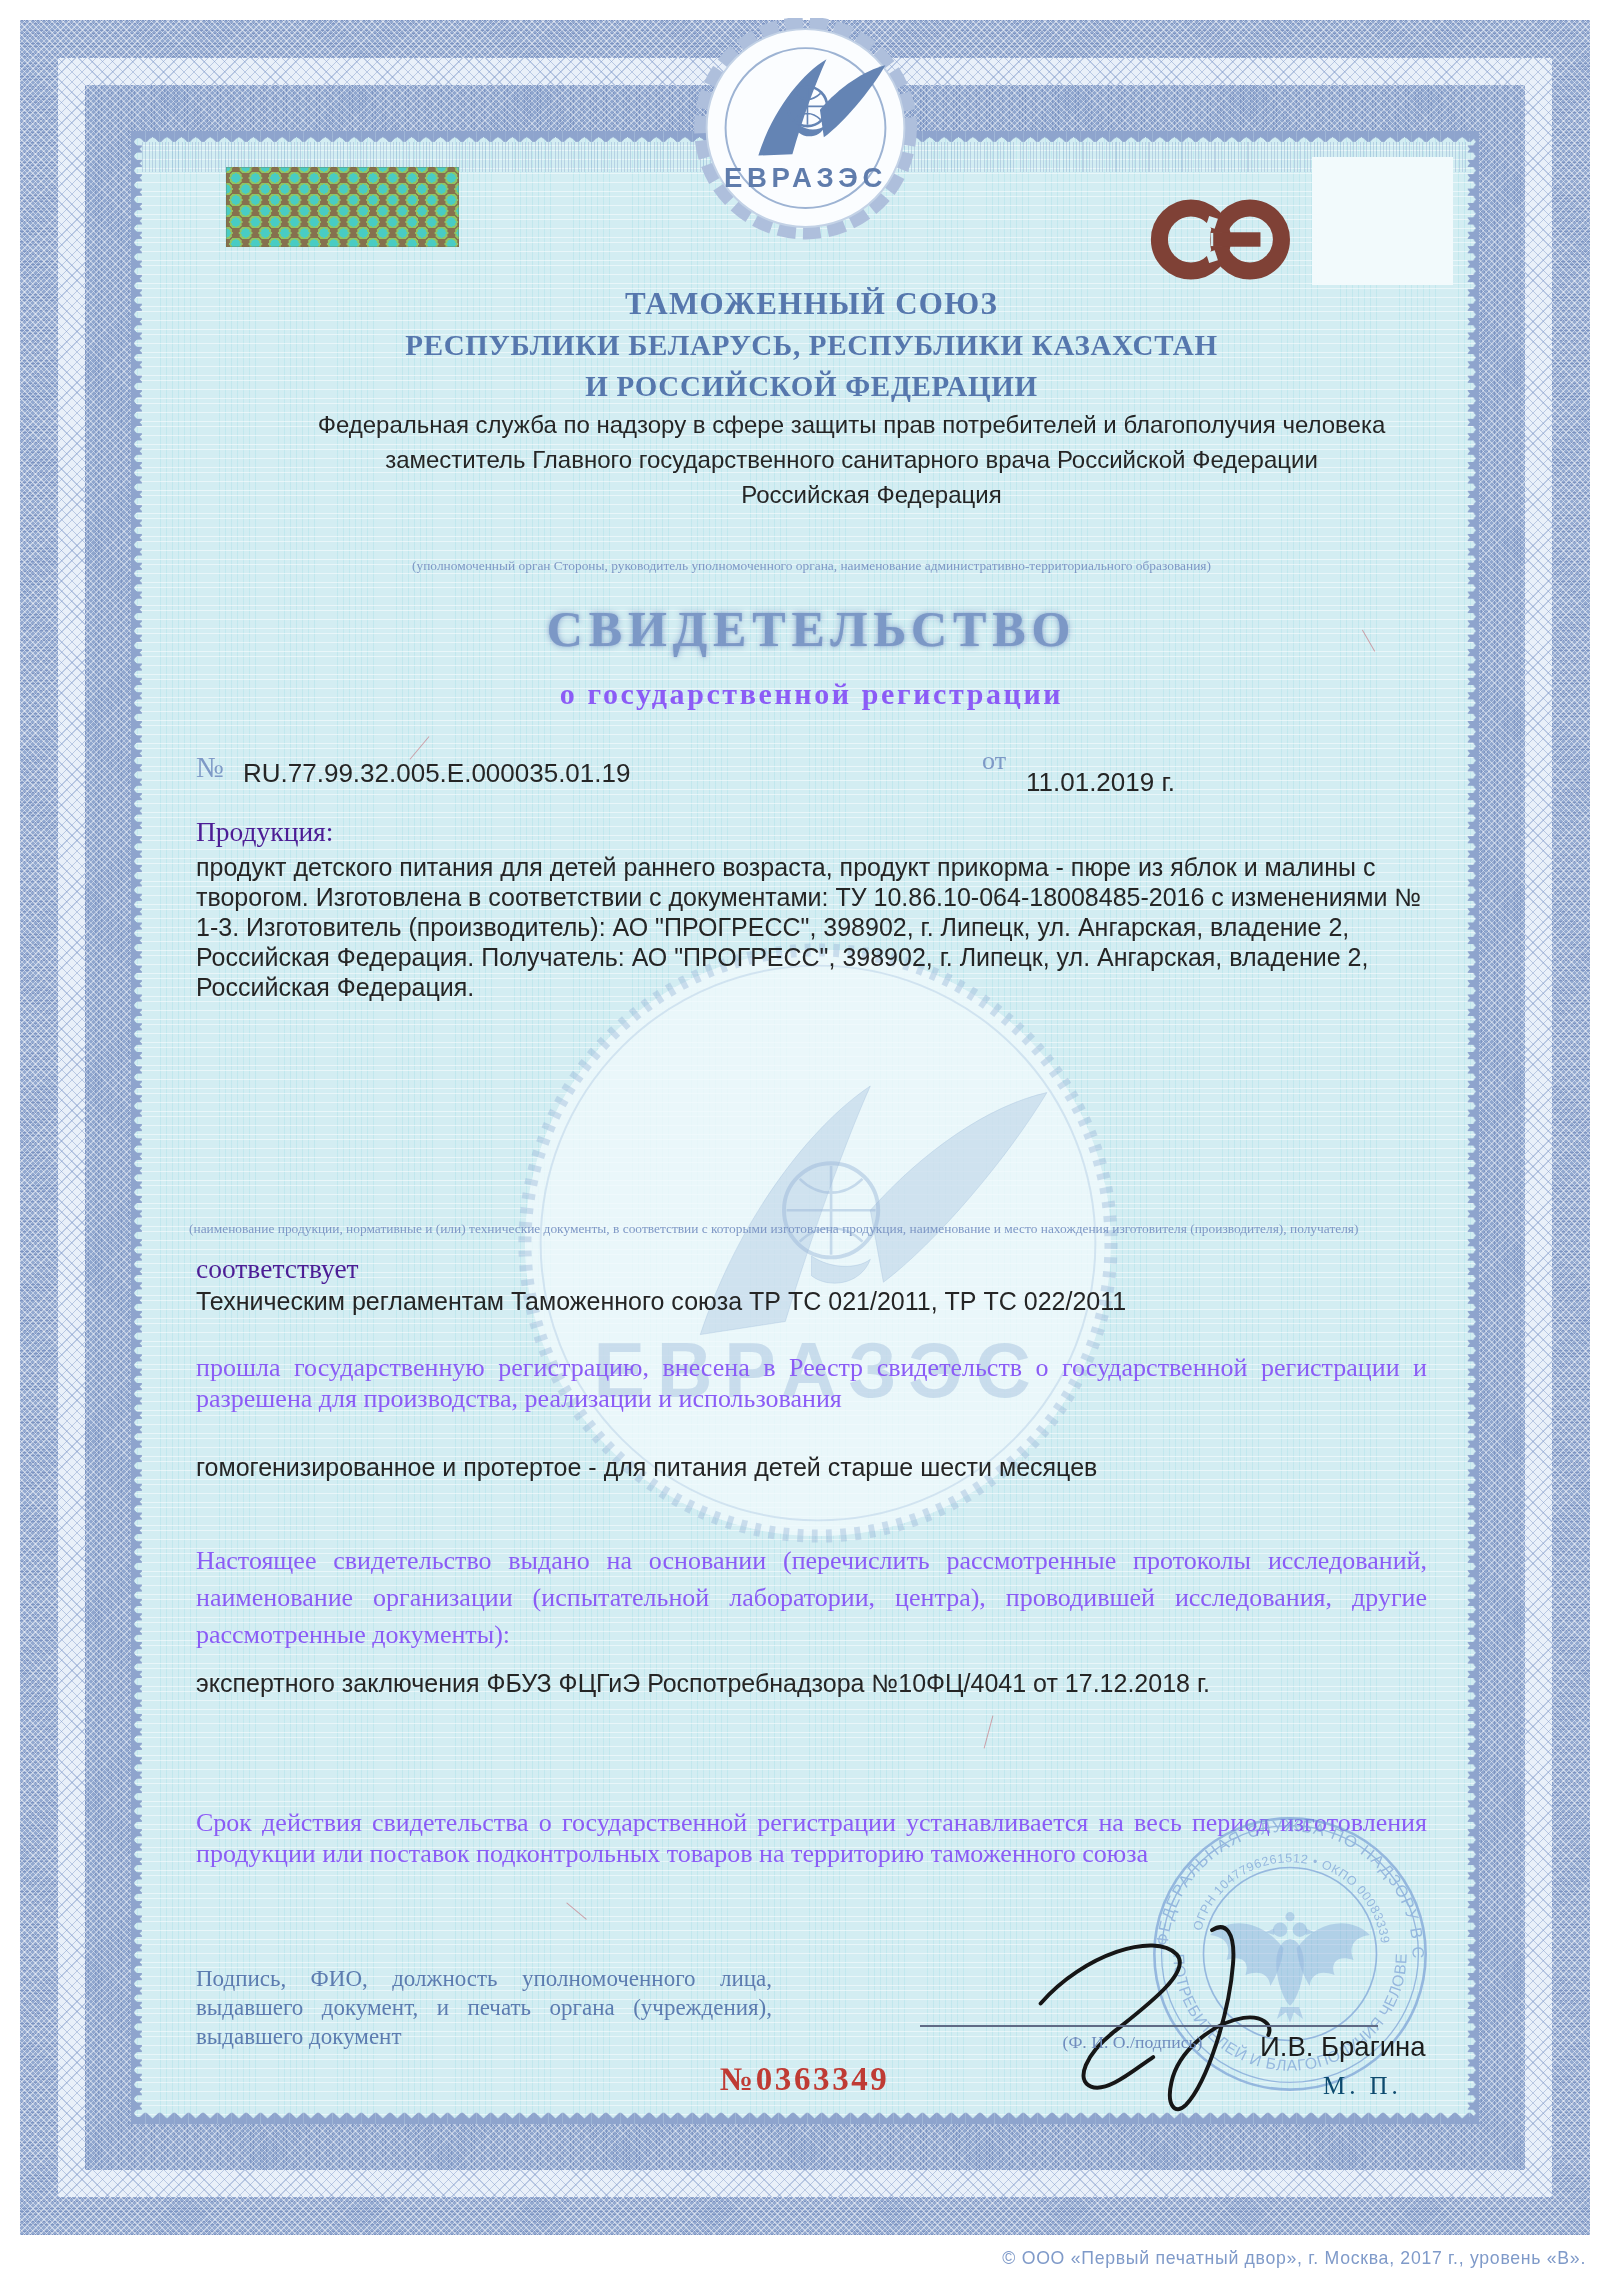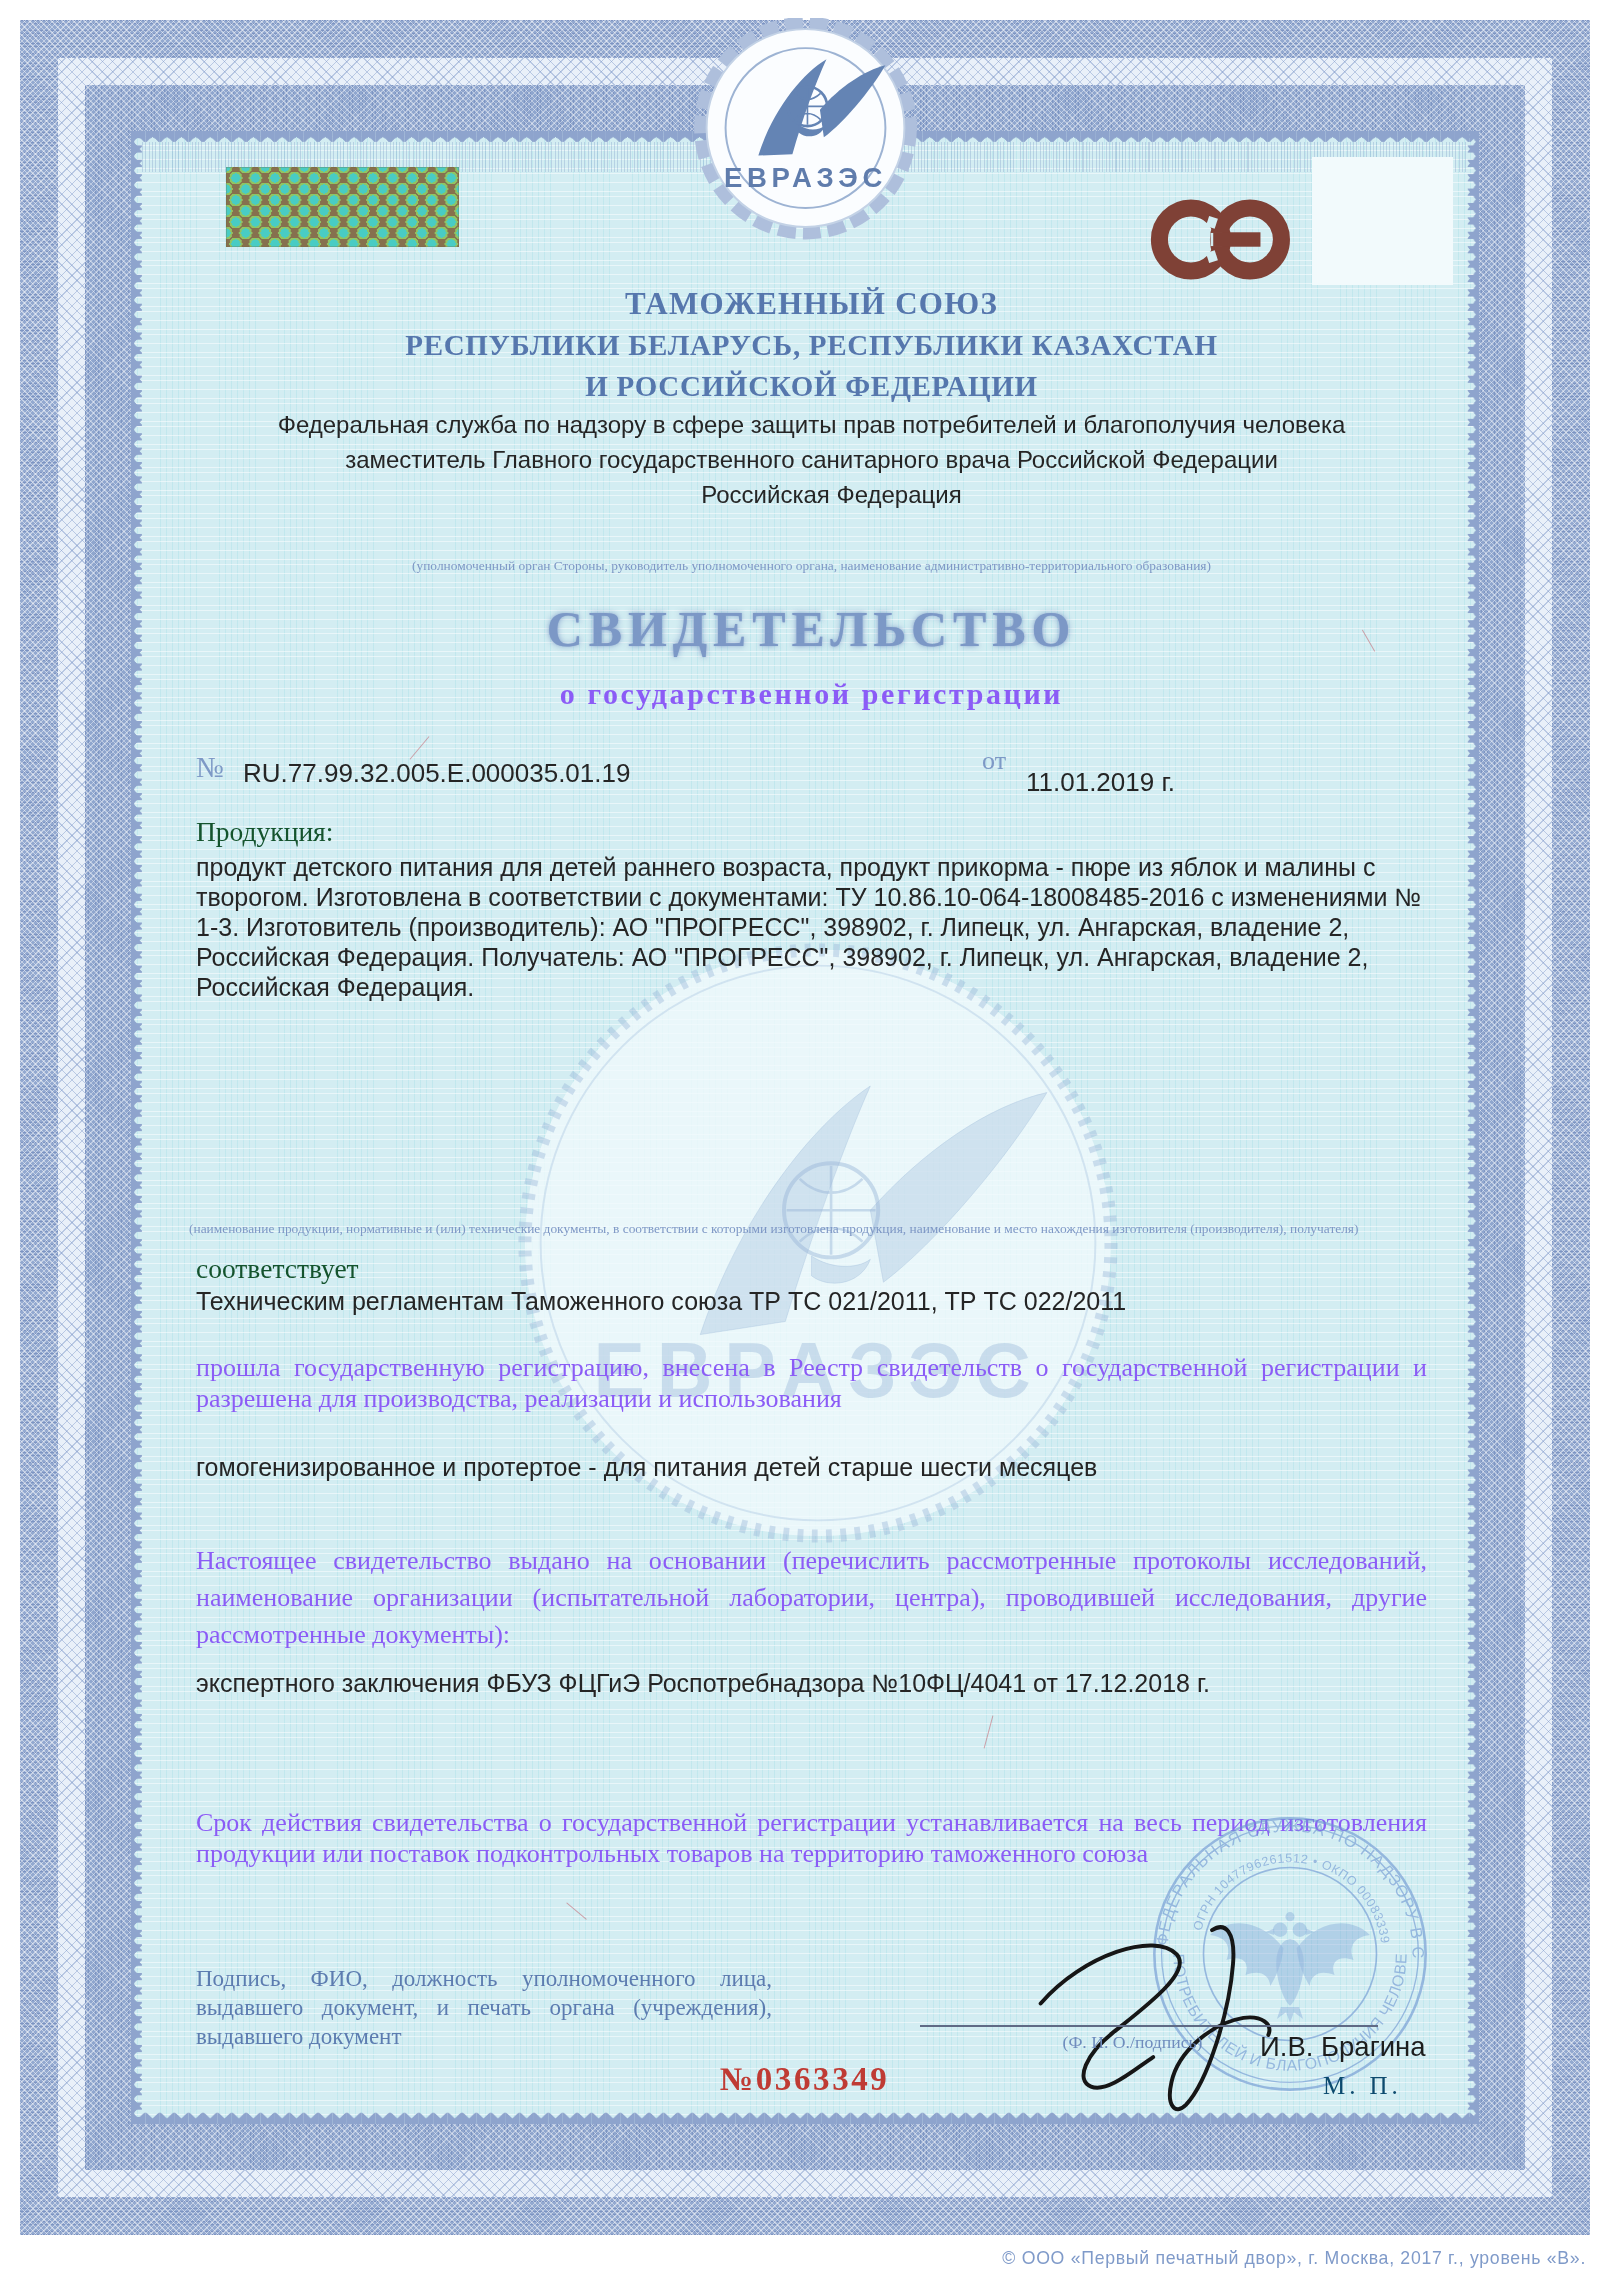--- a/index.html
+++ b/index.html
@@ -54,28 +54,28 @@
       radial-gradient(circle, #49ccc4 0 4.6px, #8fc464 4.6px 6.5px, rgba(0,0,0,0) 6.5px);
     background-size:19.6px 22px;background-position:0 0,9.8px 11px;
     box-shadow:0 0 0 0.7px rgba(120,100,60,.4) inset;}
   .white-patch{position:absolute;left:1312px;top:157px;width:141px;height:128px;background:#f2fafc;}
   .fiber{position:absolute;width:1.3px;border-radius:1.3px;background:rgba(196,84,96,.5);}
   
   .cline{position:absolute;left:98px;width:1427px;text-align:center;}
   .hdr1{font-size:31px;font-weight:bold;letter-spacing:1.3px;color:#5677ad;}
   .hdr2{font-size:29px;font-weight:bold;letter-spacing:0.7px;color:#5677ad;}
   .sans{font-family:"Liberation Sans",sans-serif;color:#252525;}
-  .auth{font-size:24px;}
+  .auth{font-size:24px;margin-left:40px;}
   .note-sm{font-size:13.4px;color:#7d97c5;white-space:nowrap;}
   .title-main{font-size:50px;font-weight:bold;letter-spacing:5.9px;color:#7c98c6;
     text-shadow:0 0 5.9px rgba(124,152,198,.85),0 0 1.3px rgba(124,152,198,.6);}
   .title-sub{font-size:30px;font-weight:bold;letter-spacing:2.6px;color:#8b5cf6;}
   .num-label{font-size:29px;color:#7d99c6;}
   .num-value{font-size:26px;}
-  .sec-label{font-size:27.5px;color:#14532d;}
+  .sec-label{font-size:27.5px;color:#4c1d95;}
   .body-sans{font-size:25px;line-height:30px;}
   .just-blue{color:#8b5cf6;font-size:26px;line-height:31px;text-align:justify;}
   .sig-label{color:#5c7cb0;font-size:23px;line-height:29px;text-align:justify;}
   .serial{font-size:33px;font-weight:bold;letter-spacing:2.6px;color:#bf3b34;}
   .mp{font-size:25px;color:#0c4a6e;letter-spacing:3.9px;}
   .sig-name{font-family:"Liberation Sans",sans-serif;font-size:27.5px;color:#1d1d1d;margin-top:36px;}
   .sig-rule{position:absolute;left:920px;top:2025px;width:458px;border-top:2px solid #5f6a85;}
   .sig-caption{position:absolute;left:936px;top:2032px;width:393px;text-align:center;
     font-size:17.7px;color:#6f8cbd;}
   .footer{position:absolute;left:0;right:37px;top:2248px;text-align:right;

